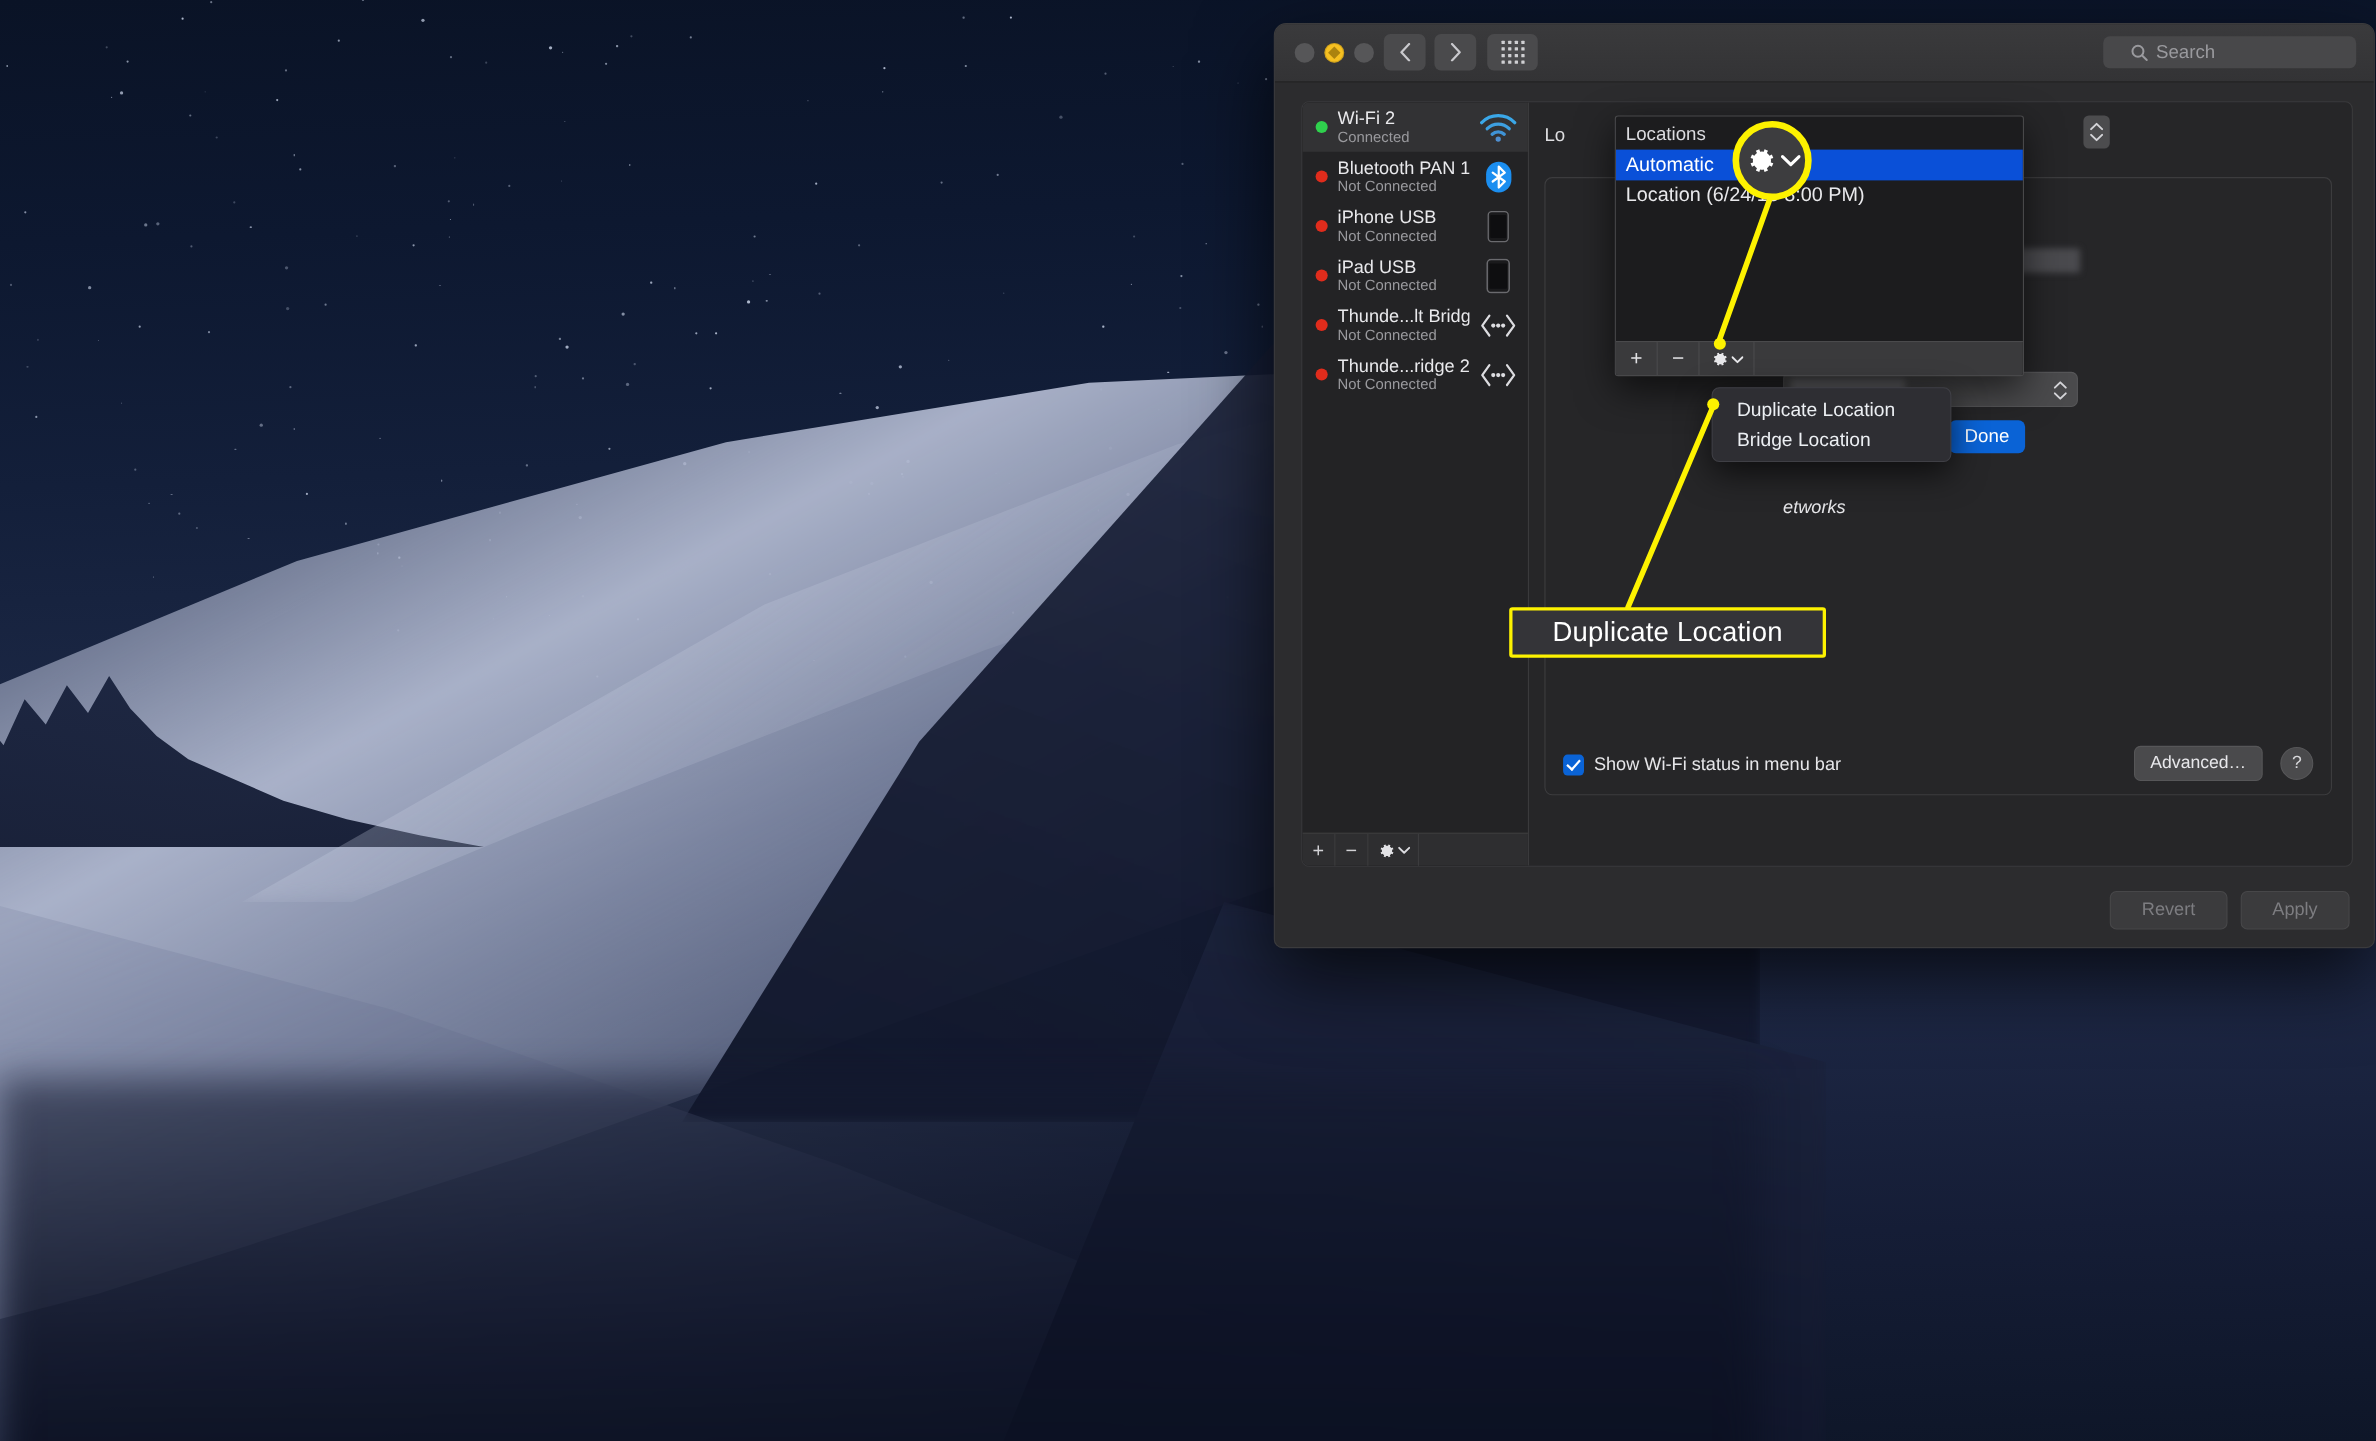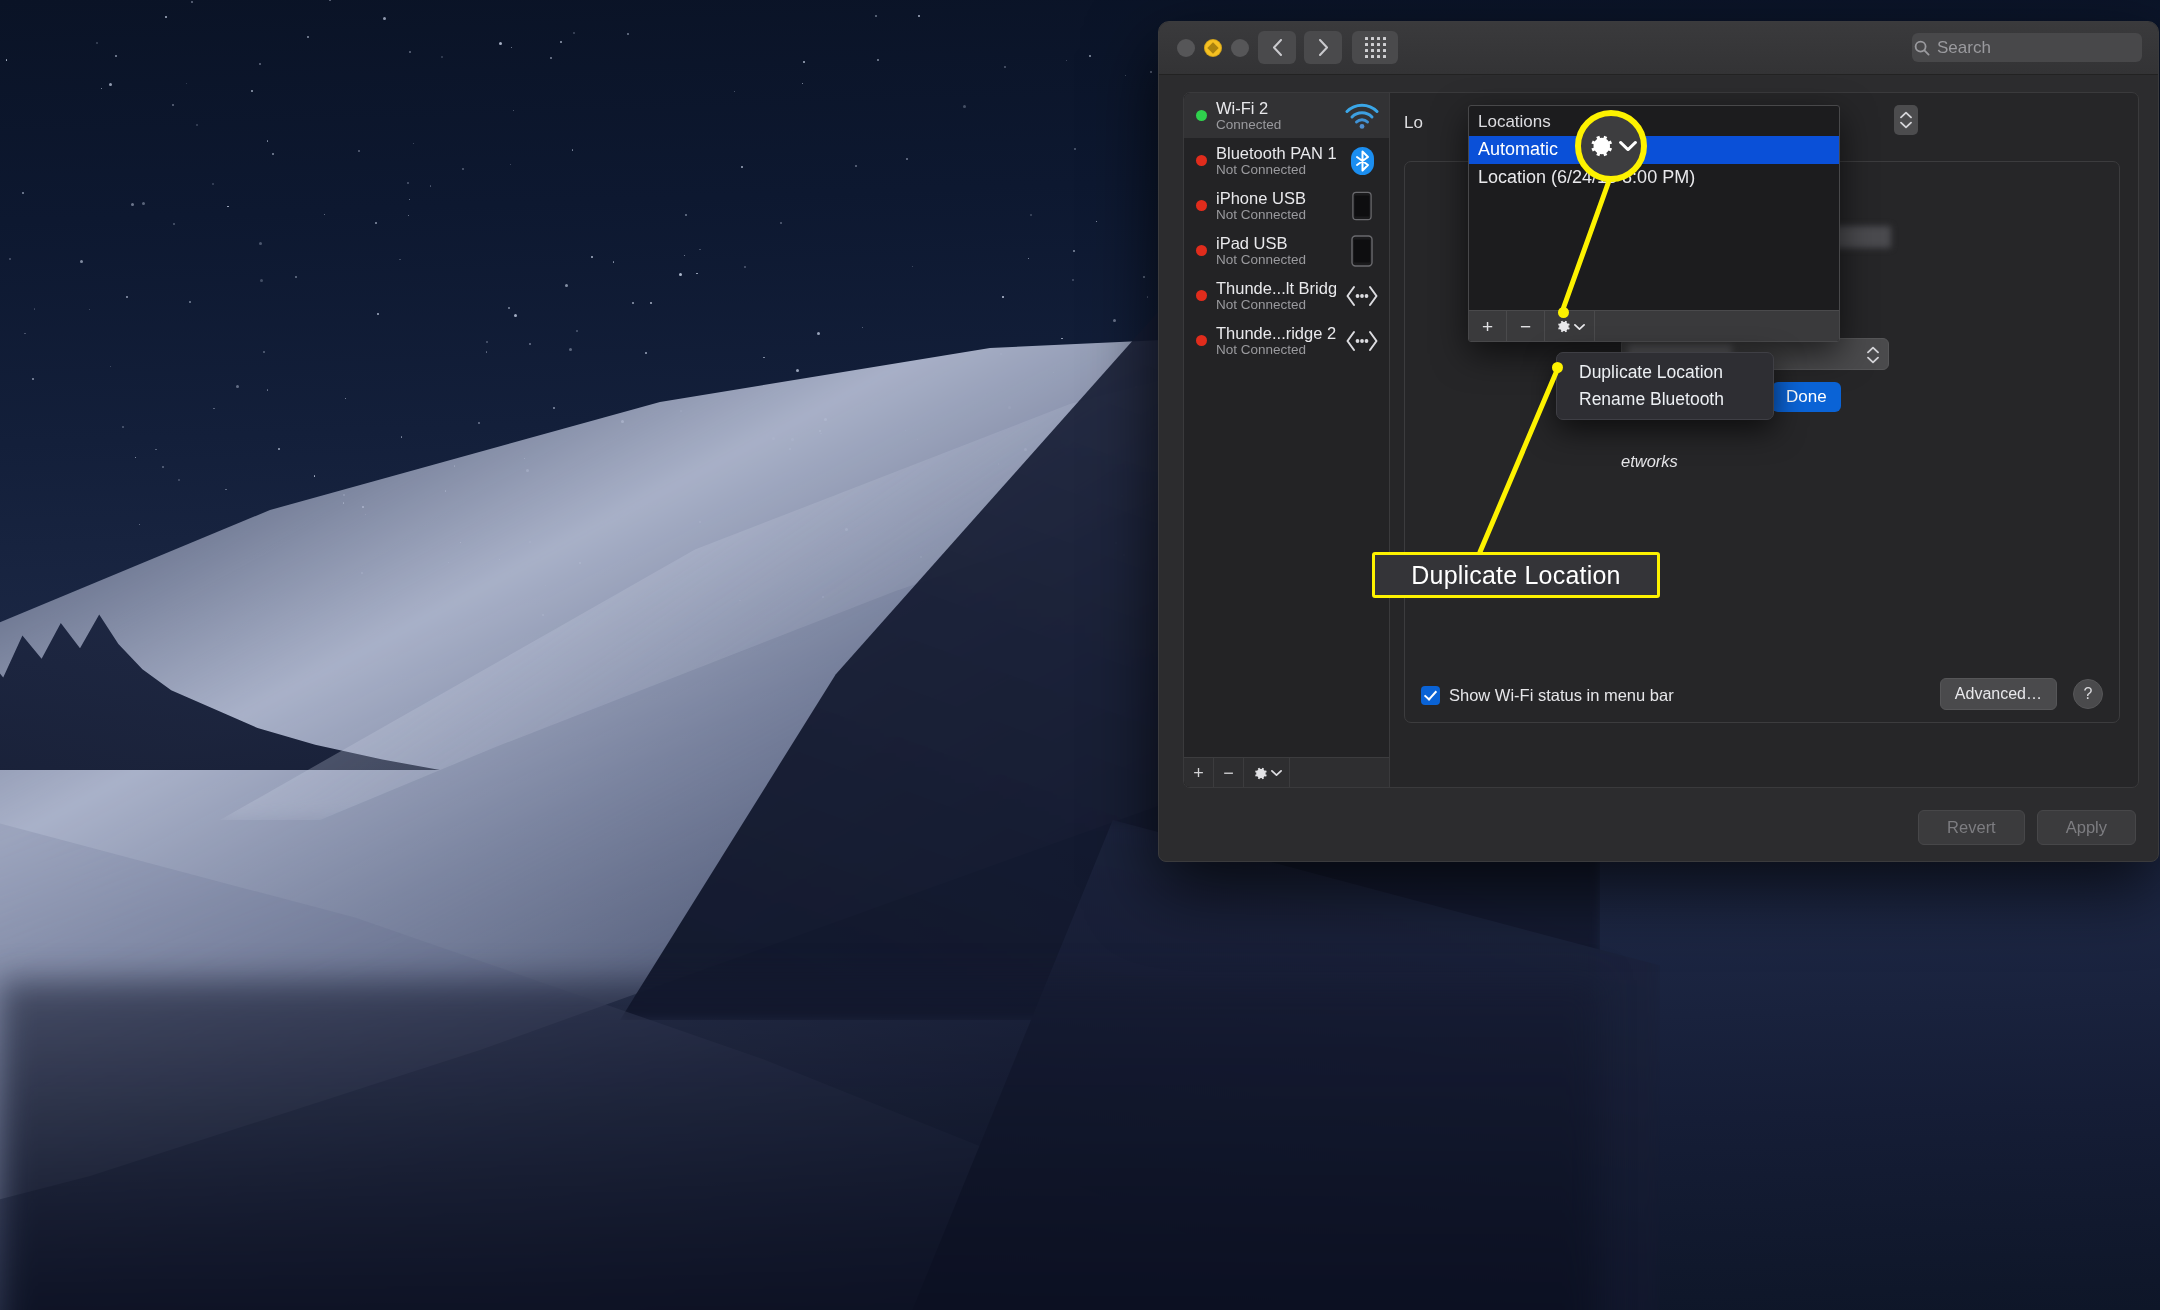--- a/index.html
+++ b/index.html
@@ -132,21 +132,21 @@
   .grid-dots { display:grid; grid-template-columns:repeat(4,3px); gap:3px; }
   .grid-dots i { width:3px; height:3px; background:#cfcfd2; border-radius:.5px; display:block; }
 
   .wintitle {
     position:absolute; left:0; right:0; top:15px; text-align:center;
     color:#d6d6d8; font-size:20px; letter-spacing:.2px;
   }
   .searchbox {
     position:absolute; right:16px; top:11px;
     width:230px; height:29px; background:#48484a; border-radius:6px;
-    display:flex; align-items:center; padding:0 2px; gap:7px;
+    display:flex; align-items:center; padding:0 25px; gap:7px;
   }
   .searchbox .ph { color:#9a9a9e; font-size:17px; }
 
   
   .wbody { position:absolute; left:0; right:0; top:53px; bottom:0; }
 
   .contentcard {
     position:absolute; left:24px; top:17px; right:19px; bottom:73px;
     background:#262628; border:1px solid #3a3a3c; border-radius:7px;
     overflow:hidden;
@@ -733,21 +733,21 @@
       </svg>
     </div>
     <div class="lptfill"></div>
   </div>
 </div>
 
 <div class="donebtn">Done</div>
 
 <div id="ctxmenu">
   <div class="ctxitem">Duplicate Location</div>
-  <div class="ctxitem">Rename Bluetooth</div>
+  <div class="ctxitem">Bridge Location</div>
 </div>
 
 <div id="annot">
   <svg width="2160" height="1310" style="position:absolute;inset:0;">
     <path d="M1610 178 L1562 312" stroke="#fdf200" stroke-width="5" fill="none" stroke-linecap="round"></path>
     <path d="M1558 368 L1480 552" stroke="#fdf200" stroke-width="5" fill="none" stroke-linecap="round"></path>
   </svg>
 
   <div class="zoomcircle">
     <svg width="30" height="30" viewBox="0 0 20 20">

